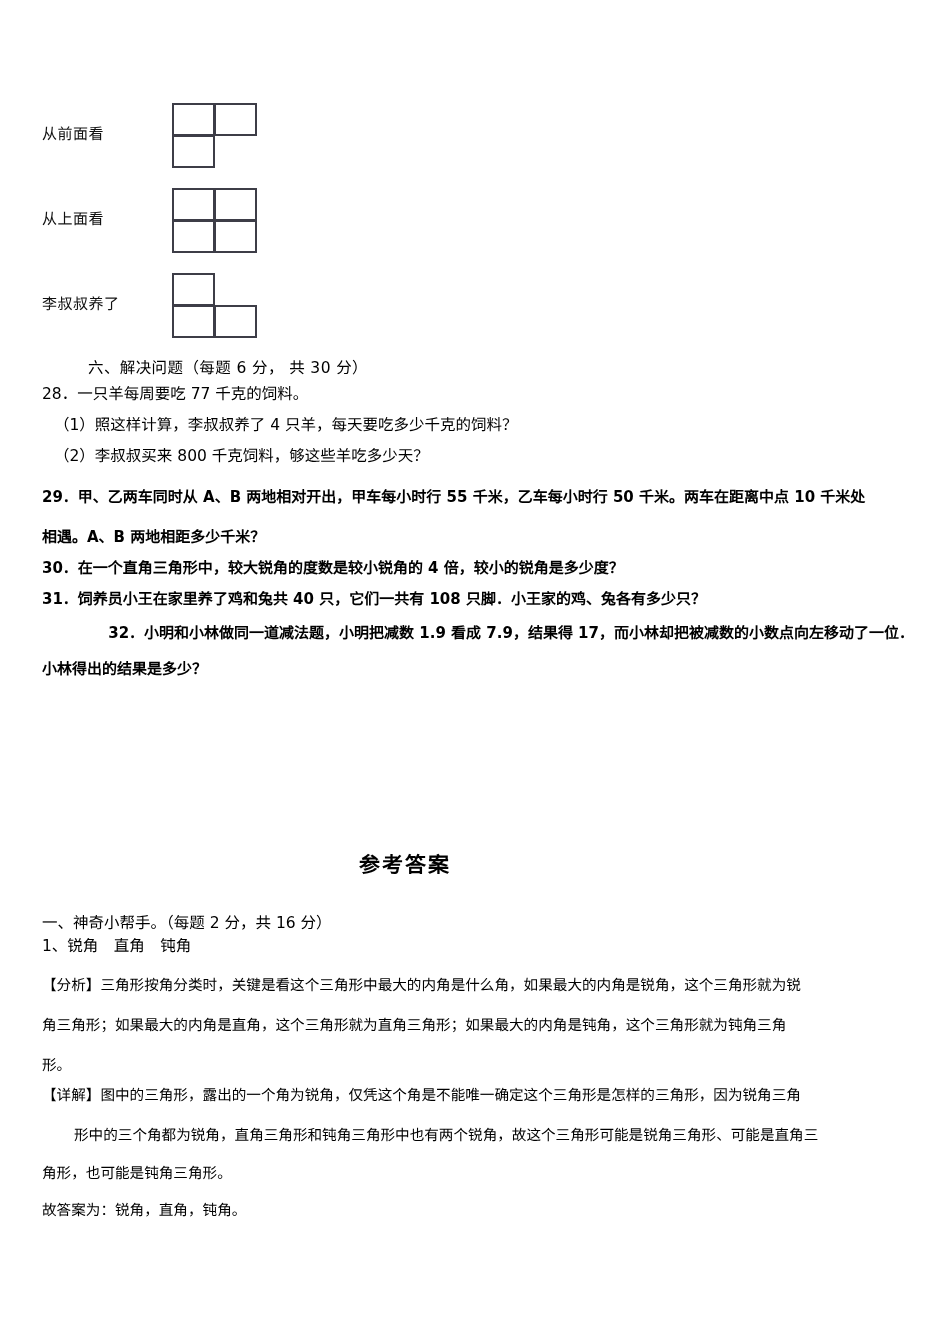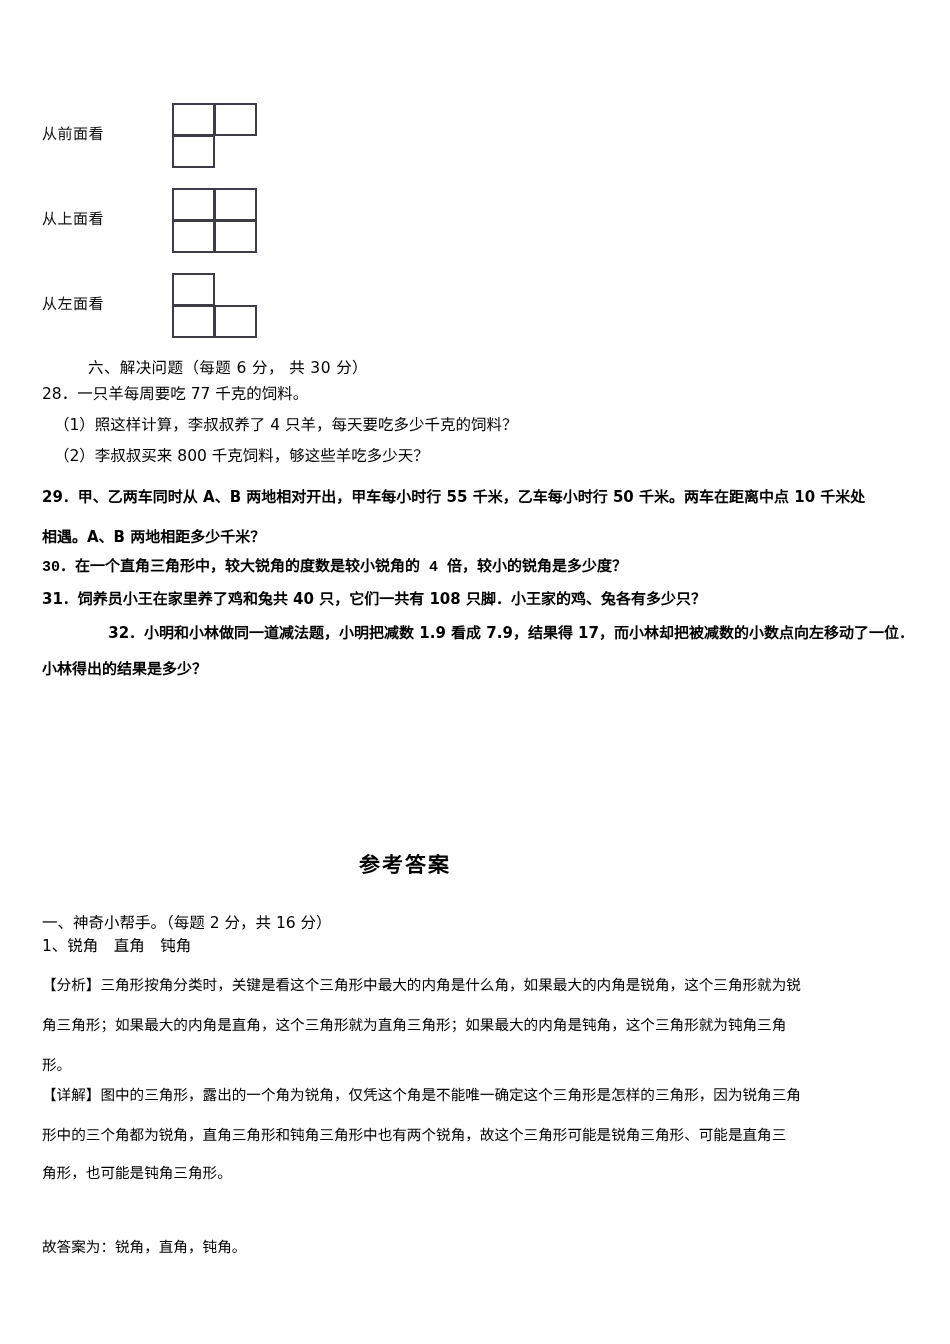--- a/index.html
+++ b/index.html
@@ -82,21 +82,21 @@
     color: #000;
     white-space: nowrap;
   }
 
   #section-six      { top: 358px; }
   #q28-stem         { top: 384px; }
   #q28-sub1         { top: 415px; left: 54px; }
   #q28-sub2         { top: 446px; left: 54px; }
   #q29-line1        { top: 487px; }
   #q29-line2        { top: 527px; }
-  #q30-line1        { top: 558px; font-family: Liberation Mono, monospace; }
+  #q30-line1        { top: 558px; }
   #q31-line1        { top: 589px; }
   #q32-line1        { top: 623px; text-align: right; }
   #q32-line2        { top: 659px; }
 
   #q29-line1, #q29-line2, #q30-line1, #q31-line1,
   #q32-line1, #q32-line2 { font-weight: bold; font-size: 15px; }
 
   #section-six { font-size: 15.5px; letter-spacing: 0.4px; margin-left: 46px; }
 
   
@@ -112,23 +112,23 @@
     color: #000;
   }
 
   
   #ans-section-one { top: 913px; }
   #ans-item-1      { top: 936px; }
   #ans-analysis-l1 { top: 975px; }
   #ans-analysis-l2 { top: 1015px; }
   #ans-analysis-l3 { top: 1055px; }
   #ans-detail-l1   { top: 1085px; }
-  #ans-detail-l2   { top: 1125px; }
+  #ans-detail-l2   { top: 1125px; margin-left: 32px; }
   #ans-detail-l3   { top: 1163px; }
-  #ans-final       { top: 1237px; }
+  #ans-final       { top: 1200px; }
 
   #ans-section-one, #ans-item-1 { font-size: 15.5px; }
   #ans-analysis-l1, #ans-analysis-l2, #ans-analysis-l3,
   #ans-detail-l1, #ans-detail-l2, #ans-detail-l3,
   #ans-final { font-size: 14.6px; }
 </style>
 </head>
 <body>
 
 <div class="page">
@@ -152,21 +152,21 @@
         <div class="grid2">
           <div class="cell c-r0c0" style="border-color: rgb(61, 61, 71);"></div>
           <div class="cell c-r0c1" style="border-color: rgb(61, 61, 71);"></div>
           <div class="cell c-r1c0" style="border-color: rgb(61, 61, 71);"></div>
           <div class="cell c-r1c1" style="border-color: rgb(61, 61, 71);"></div>
         </div>
       </div>
     </div>
 
     <div class="view-row">
-      <div class="view-label">从左面看</div>
+      <div class="view-label">李叔叔养了</div>
       <div class="view-figure">
         <div class="grid2">
           <div class="cell c-r0c0" style="border-color: rgb(61, 61, 71);"></div>
           <div class="cell c-r1c0" style="border-color: rgb(61, 61, 71);"></div>
           <div class="cell c-r1c1" style="border-color: rgb(61, 61, 71);"></div>
         </div>
       </div>
     </div>
 
   </div>

